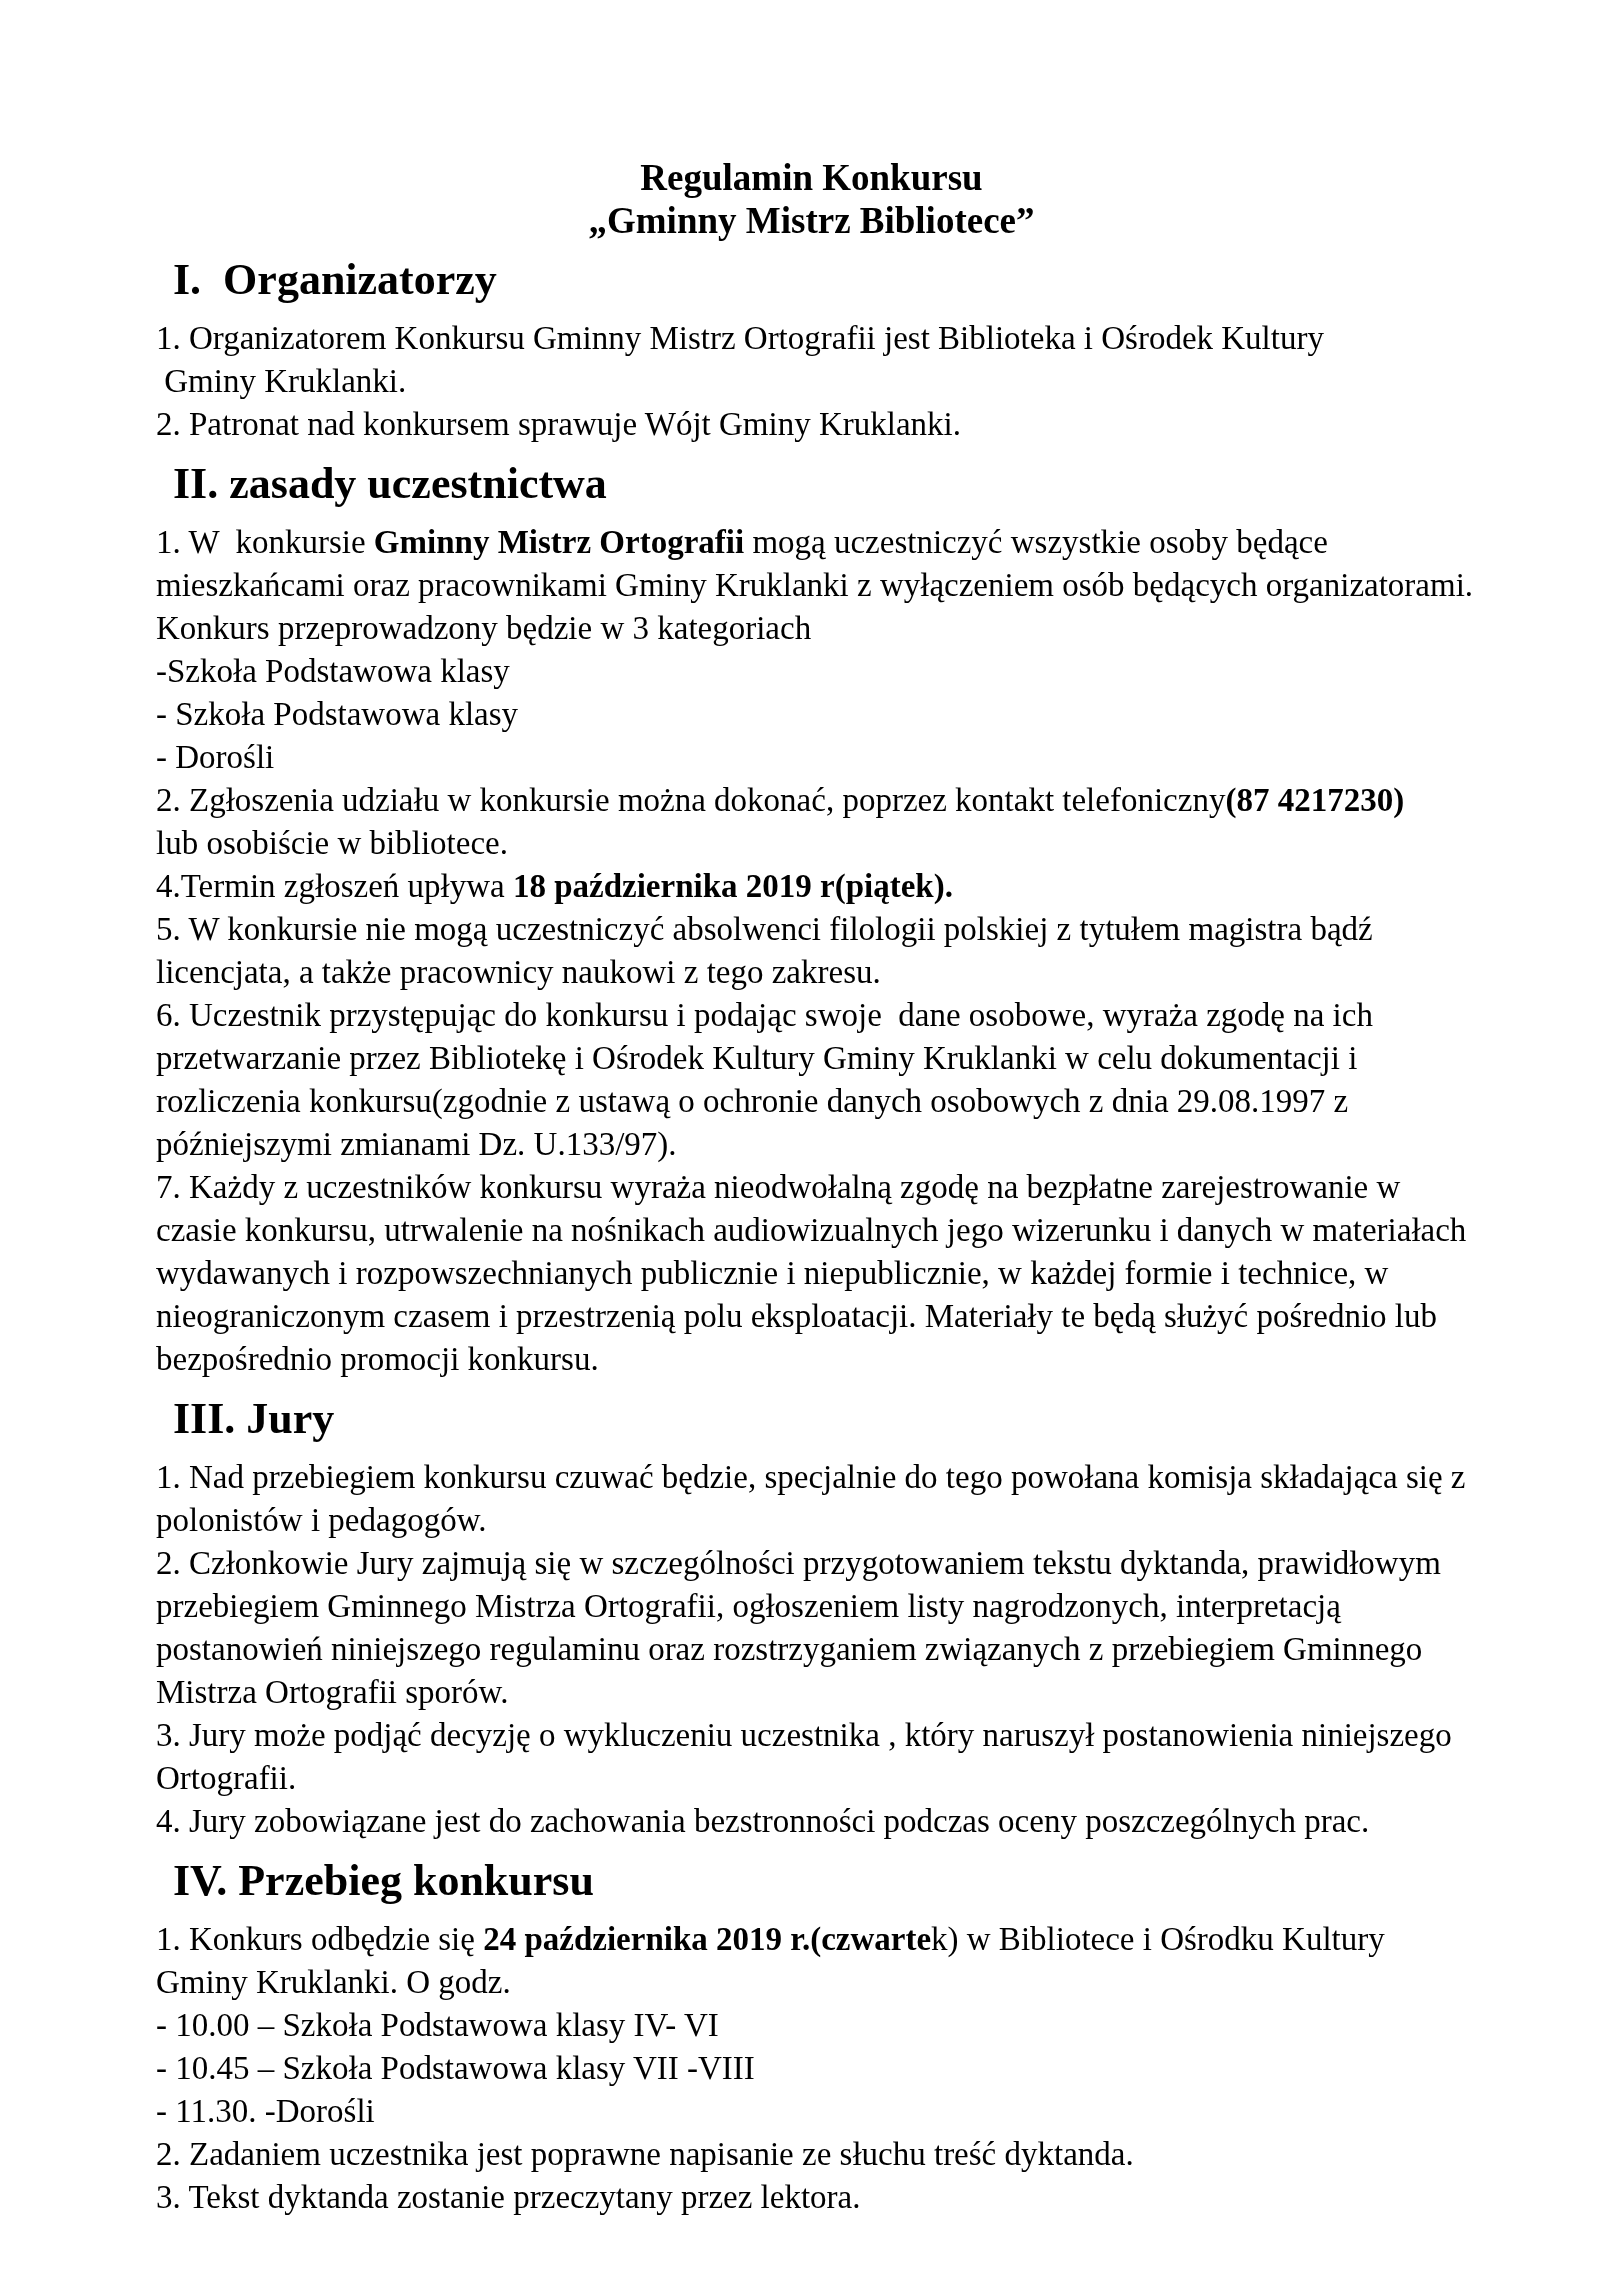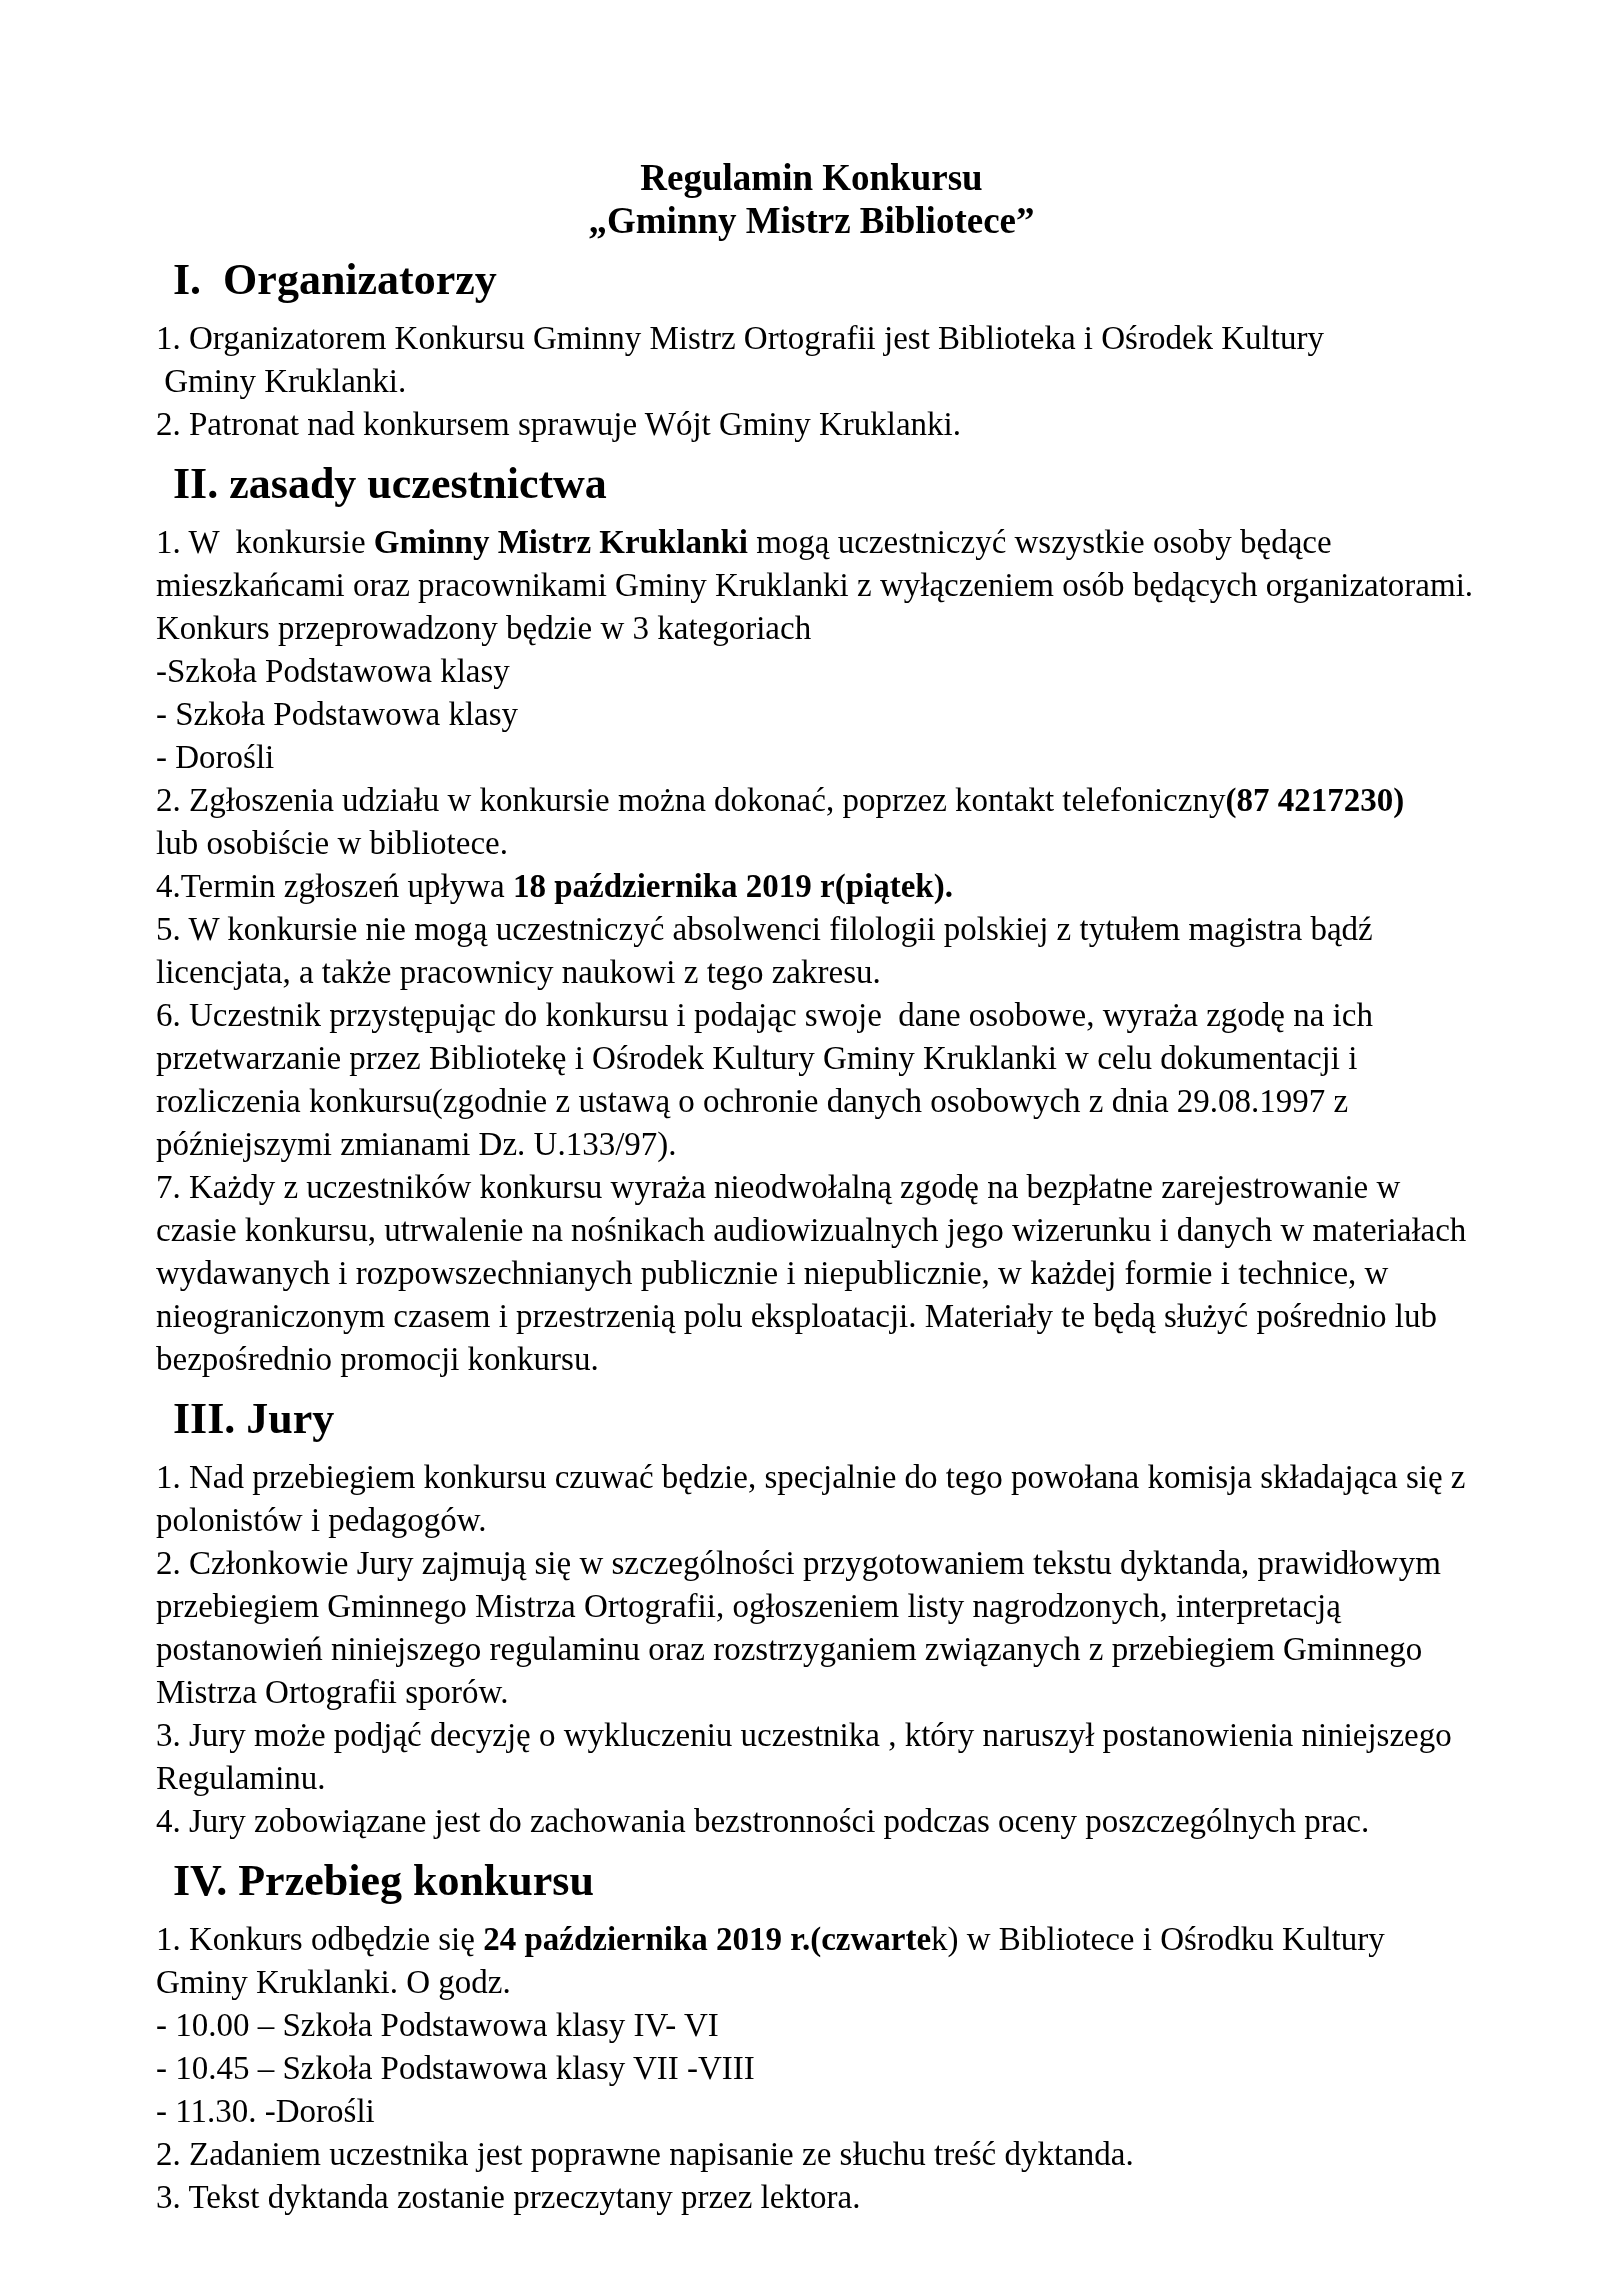--- a/index.html
+++ b/index.html
@@ -35,21 +35,21 @@
     </h1>
     <div id="sections">
         <section>
           <h2 class="heading">I.  Organizatorzy</h2>
           <p class="line"><span>1. Organizatorem Konkursu Gminny Mistrz Ortografii jest Biblioteka i Ośrodek Kultury</span></p>
           <p class="line"><span> Gminy Kruklanki.</span></p>
           <p class="line"><span>2. Patronat nad konkursem sprawuje Wójt Gminy Kruklanki.</span></p>
         </section>
         <section>
           <h2 class="heading">II. zasady uczestnictwa</h2>
-          <p class="line"><span>1. W  konkursie </span><span class="b">Gminny Mistrz Kruklanki</span><span> mogą uczestniczyć wszystkie osoby będące</span></p>
+          <p class="line"><span>1. W  konkursie </span><span class="b">Gminny Mistrz Ortografii</span><span> mogą uczestniczyć wszystkie osoby będące</span></p>
           <p class="line"><span>mieszkańcami oraz pracownikami Gminy Kruklanki z wyłączeniem osób będących organizatorami.</span></p>
           <p class="line"><span>Konkurs przeprowadzony będzie w 3 kategoriach</span></p>
           <p class="line"><span>-Szkoła Podstawowa klasy</span></p>
           <p class="line"><span>- Szkoła Podstawowa klasy</span></p>
           <p class="line"><span>- Dorośli</span></p>
           <p class="line"><span>2. Zgłoszenia udziału w konkursie można dokonać, poprzez kontakt telefoniczny</span><span class="b">(87 4217230)</span></p>
           <p class="line"><span>lub osobiście w bibliotece.</span></p>
           <p class="line"><span>4.Termin zgłoszeń upływa </span><span class="b">18 października 2019 r(piątek).</span></p>
           <p class="line"><span>5. W konkursie nie mogą uczestniczyć absolwenci filologii polskiej z tytułem magistra bądź</span></p>
           <p class="line"><span>licencjata, a także pracownicy naukowi z tego zakresu.</span></p>
@@ -65,21 +65,21 @@
         </section>
         <section>
           <h2 class="heading">III. Jury</h2>
           <p class="line"><span>1. Nad przebiegiem konkursu czuwać będzie, specjalnie do tego powołana komisja składająca się z</span></p>
           <p class="line"><span>polonistów i pedagogów.</span></p>
           <p class="line"><span>2. Członkowie Jury zajmują się w szczególności przygotowaniem tekstu dyktanda, prawidłowym</span></p>
           <p class="line"><span>przebiegiem Gminnego Mistrza Ortografii, ogłoszeniem listy nagrodzonych, interpretacją</span></p>
           <p class="line"><span>postanowień niniejszego regulaminu oraz rozstrzyganiem związanych z przebiegiem Gminnego</span></p>
           <p class="line"><span>Mistrza Ortografii sporów.</span></p>
           <p class="line"><span>3. Jury może podjąć decyzję o wykluczeniu uczestnika , który naruszył postanowienia niniejszego</span></p>
-          <p class="line"><span>Regulaminu.</span></p>
+          <p class="line"><span>Ortografii.</span></p>
           <p class="line"><span>4. Jury zobowiązane jest do zachowania bezstronności podczas oceny poszczególnych prac.</span></p>
         </section>
         <section>
           <h2 class="heading">IV. Przebieg konkursu</h2>
           <p class="line"><span>1. Konkurs odbędzie się </span><span class="b">24 października 2019 r.(czwarte</span><span>k) w Bibliotece i Ośrodku Kultury</span></p>
           <p class="line"><span>Gminy Kruklanki. O godz.</span></p>
           <p class="line"><span>- 10.00 – Szkoła Podstawowa klasy IV- VI</span></p>
           <p class="line"><span>- 10.45 – Szkoła Podstawowa klasy VII -VIII</span></p>
           <p class="line"><span>- 11.30. -Dorośli</span></p>
           <p class="line"><span>2. Zadaniem uczestnika jest poprawne napisanie ze słuchu treść dyktanda.</span></p>

